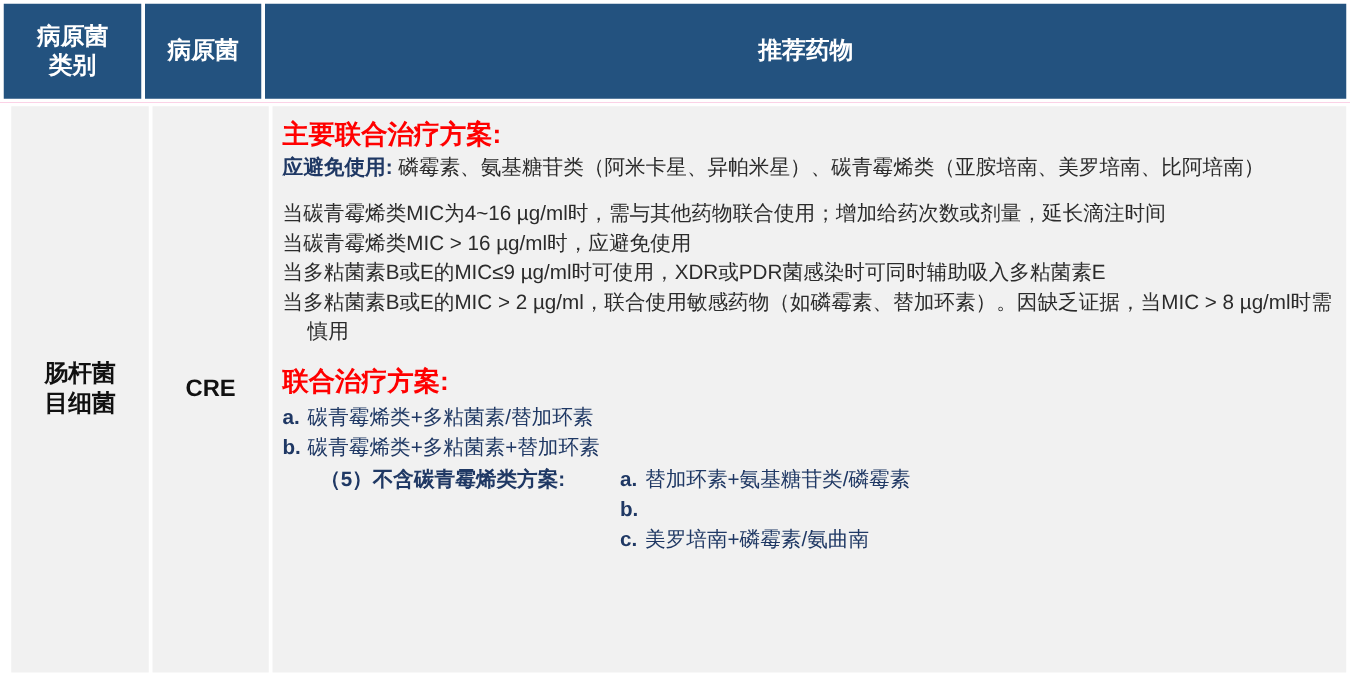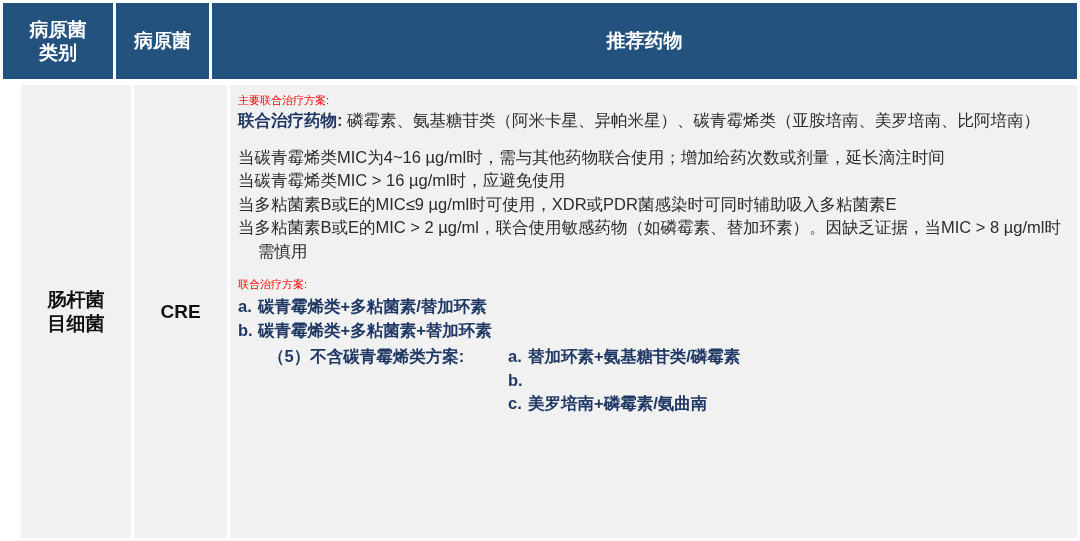--- a/index.html
+++ b/index.html
@@ -44,42 +44,42 @@
     display:flex;
     flex:1 1 auto;
     background:#ffffff;
   }
   .td{
     background:#f1f1f1;
     box-sizing:border-box;
     margin:3px 0 3px 0;
   }
   .td.c1{
-    width:110px;margin-left:21px;
+    width:110px;margin-left:9px;
     display:flex;align-items:center;justify-content:center;
     font-weight:bold;font-size:19px;color:#111111;
     line-height:1.25;
   }
   .td.c2{
     width:93px;margin-left:3px;
     display:flex;align-items:center;justify-content:center;
     font-weight:bold;font-size:19px;color:#111111;
   }
   .td.c3{
     flex:1;margin-left:3px;margin-right:3px;
     padding:8px 10px 6px 8px;
     color:#2b2b2b;
     font-size:16.5px;
     line-height:1.42;
   }
   
   .red-head{
     color:#ff0000;
-    font-weight:normal;
-    font-size:11px;
+    font-weight:bold;
+    font-size:21px;
     line-height:1.42;
   }
   .navy-bold{
     color:#1f3864;
     font-weight:bold;
   }
   .para{
     padding-left:20px;
     text-indent:-20px;
     margin:0;
@@ -112,21 +112,21 @@
     white-space:nowrap;
   }
   .item-key{
     font-weight:bold;
     color:#1f3864;
     width:20px;
     flex:0 0 20px;
   }
   .item-txt{
     color:#1f3864;
-    font-weight:bold;
+    font-weight:normal;
   }
 </style>
 </head>
 <body>
 
 <div class="table">
 
   <div class="thead">
     <div class="th c1">
       <div>
@@ -153,21 +153,21 @@
 
     <div class="td c2">
       <span>CRE</span>
     </div>
 
     <div class="td c3">
 
       <div class="red-head">主要联合治疗方案:</div>
 
       <div class="para">
-        <span class="navy-bold">联合治疗药物:</span><span> 磷霉素、氨基糖苷类（阿米卡星、异帕米星）、碳青霉烯类（亚胺培南、美罗培南、比阿培南）</span>
+        <span class="navy-bold">应避免使用:</span><span> 磷霉素、氨基糖苷类（阿米卡星、异帕米星）、碳青霉烯类（亚胺培南、美罗培南、比阿培南）</span>
       </div>
 
       <div class="gap-md"></div>
 
       <div class="para">当碳青霉烯类MIC为4~16 µg/ml时，需与其他药物联合使用；增加给药次数或剂量，延长滴注时间</div>
       <div class="para">当碳青霉烯类MIC &gt; 16 µg/ml时，应避免使用</div>
       <div class="para">当多粘菌素B或E的MIC≤9 µg/ml时可使用，XDR或PDR菌感染时可同时辅助吸入多粘菌素E</div>
       <div class="para">当多粘菌素B或E的MIC &gt; 2 µg/ml，联合使用敏感药物（如磷霉素、替加环素）。因缺乏证据，当MIC &gt; 8 µg/ml时需慎用</div>
 
       <div class="gap-md"></div>

